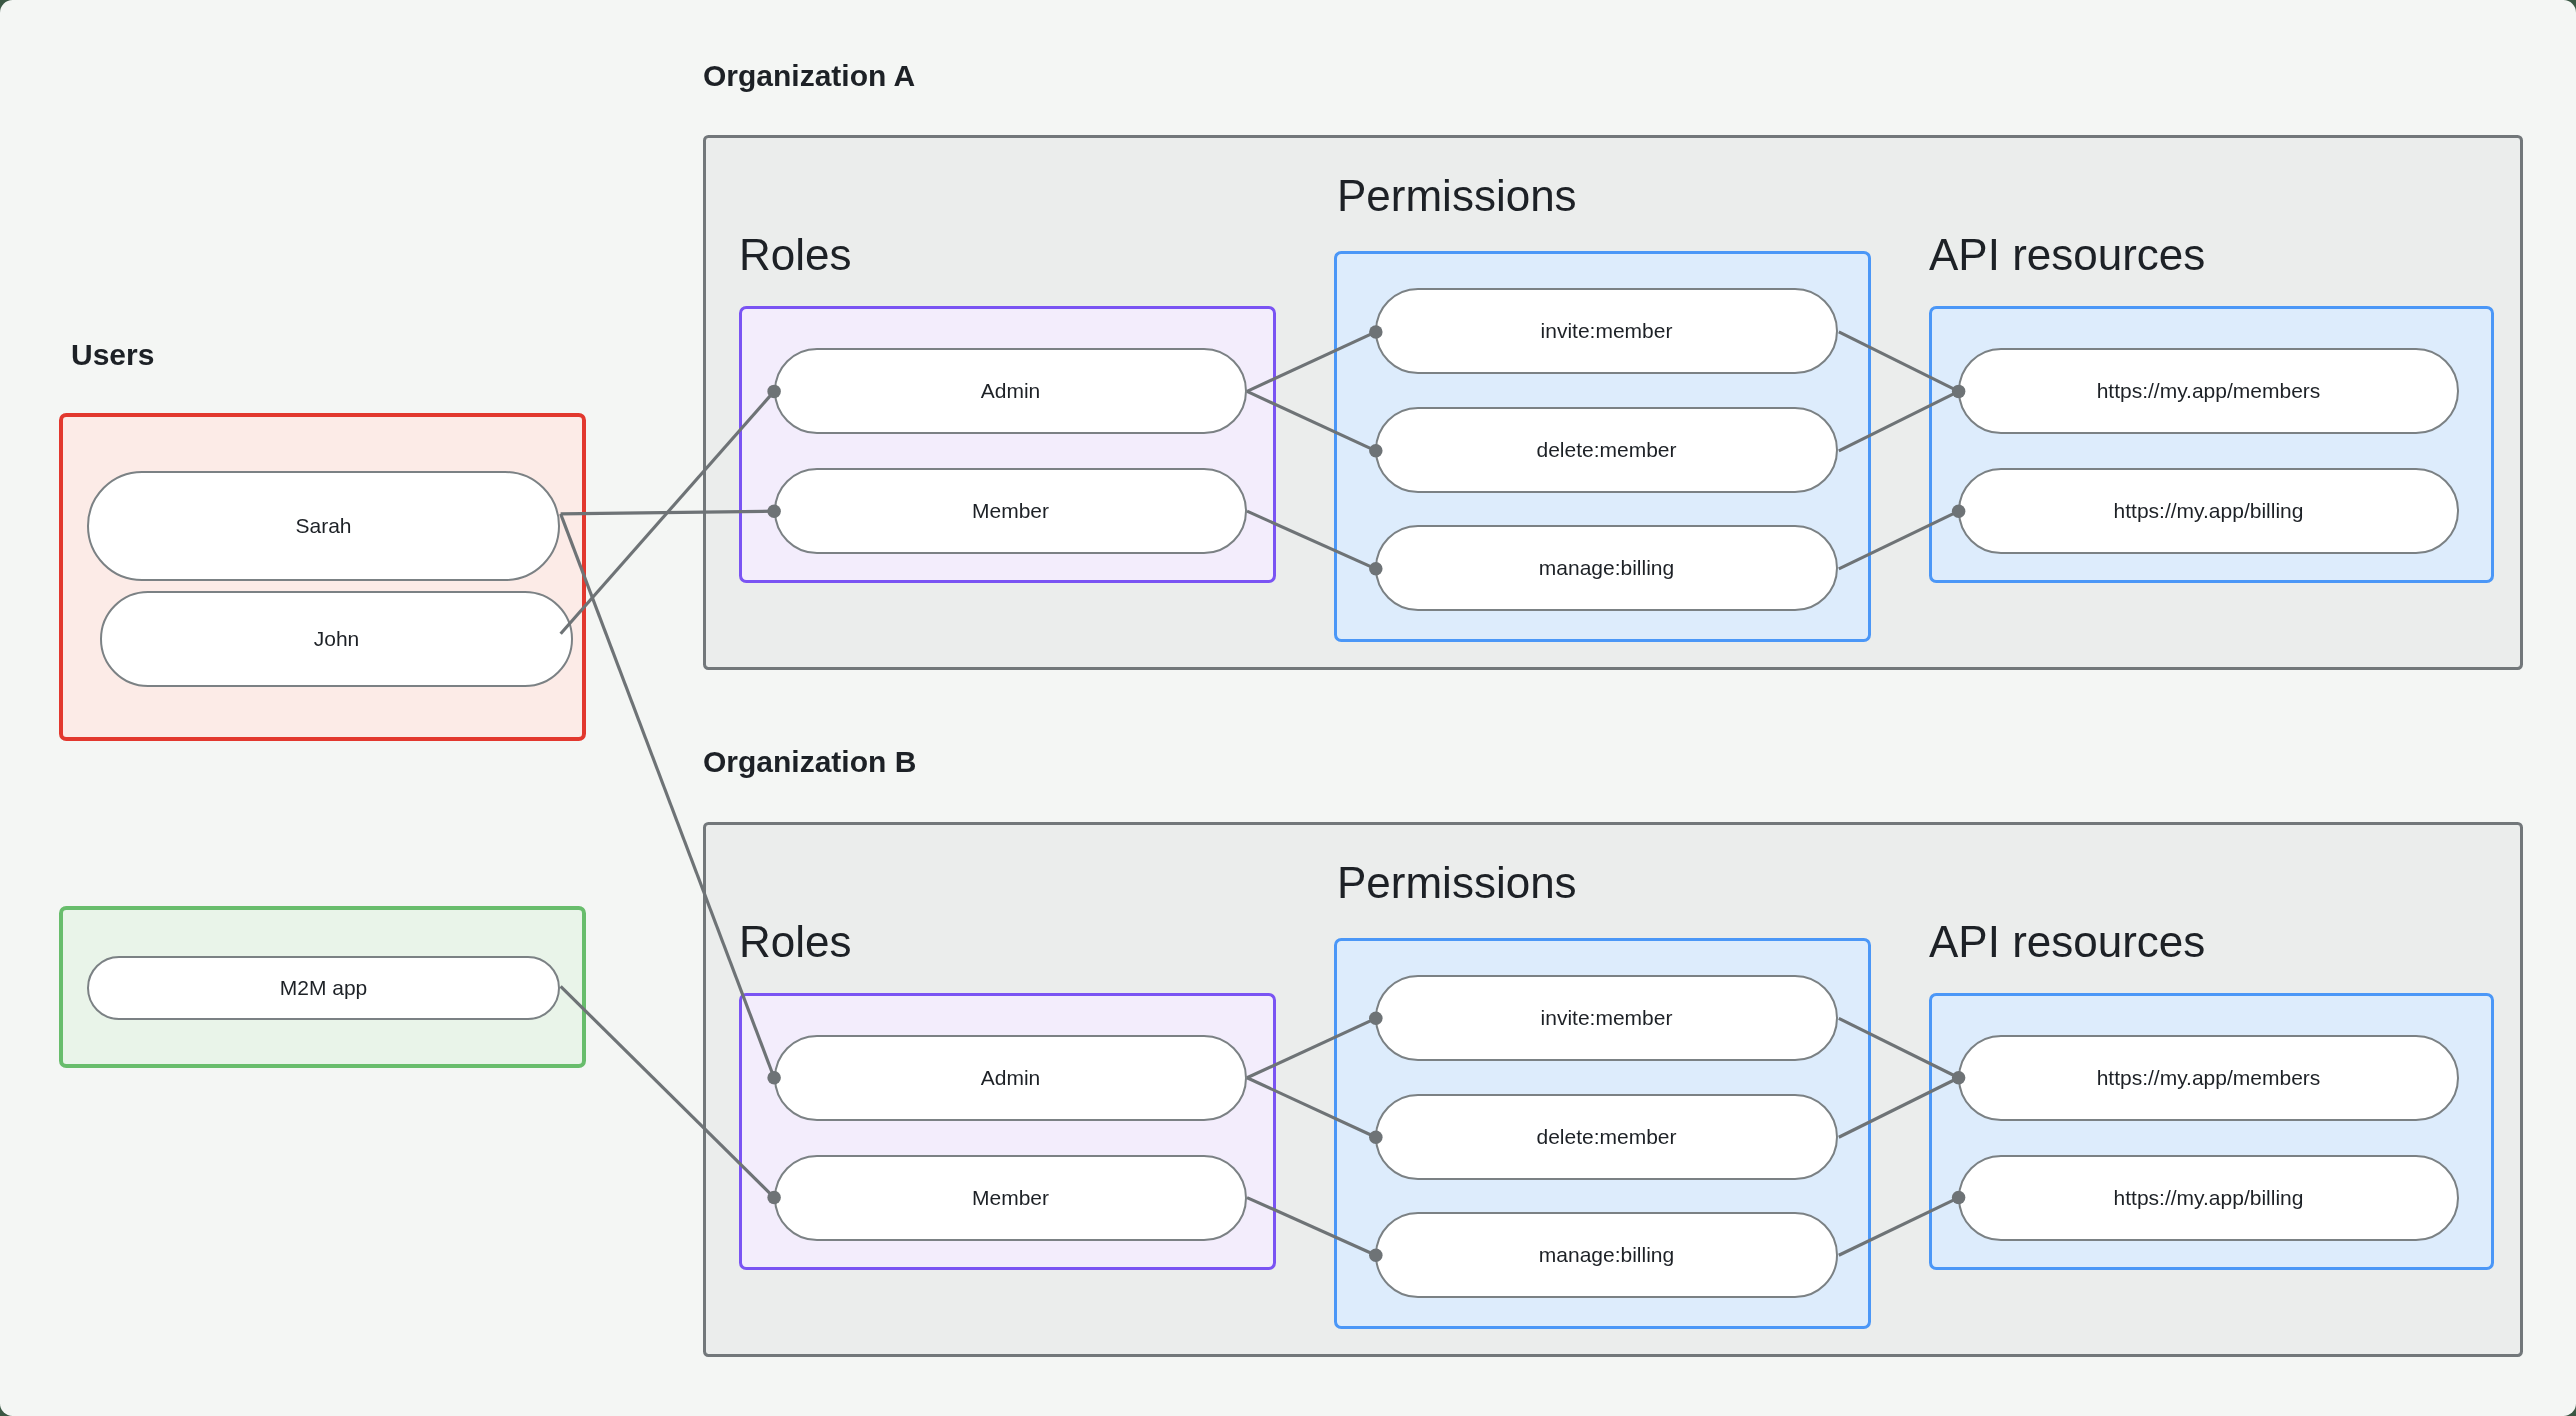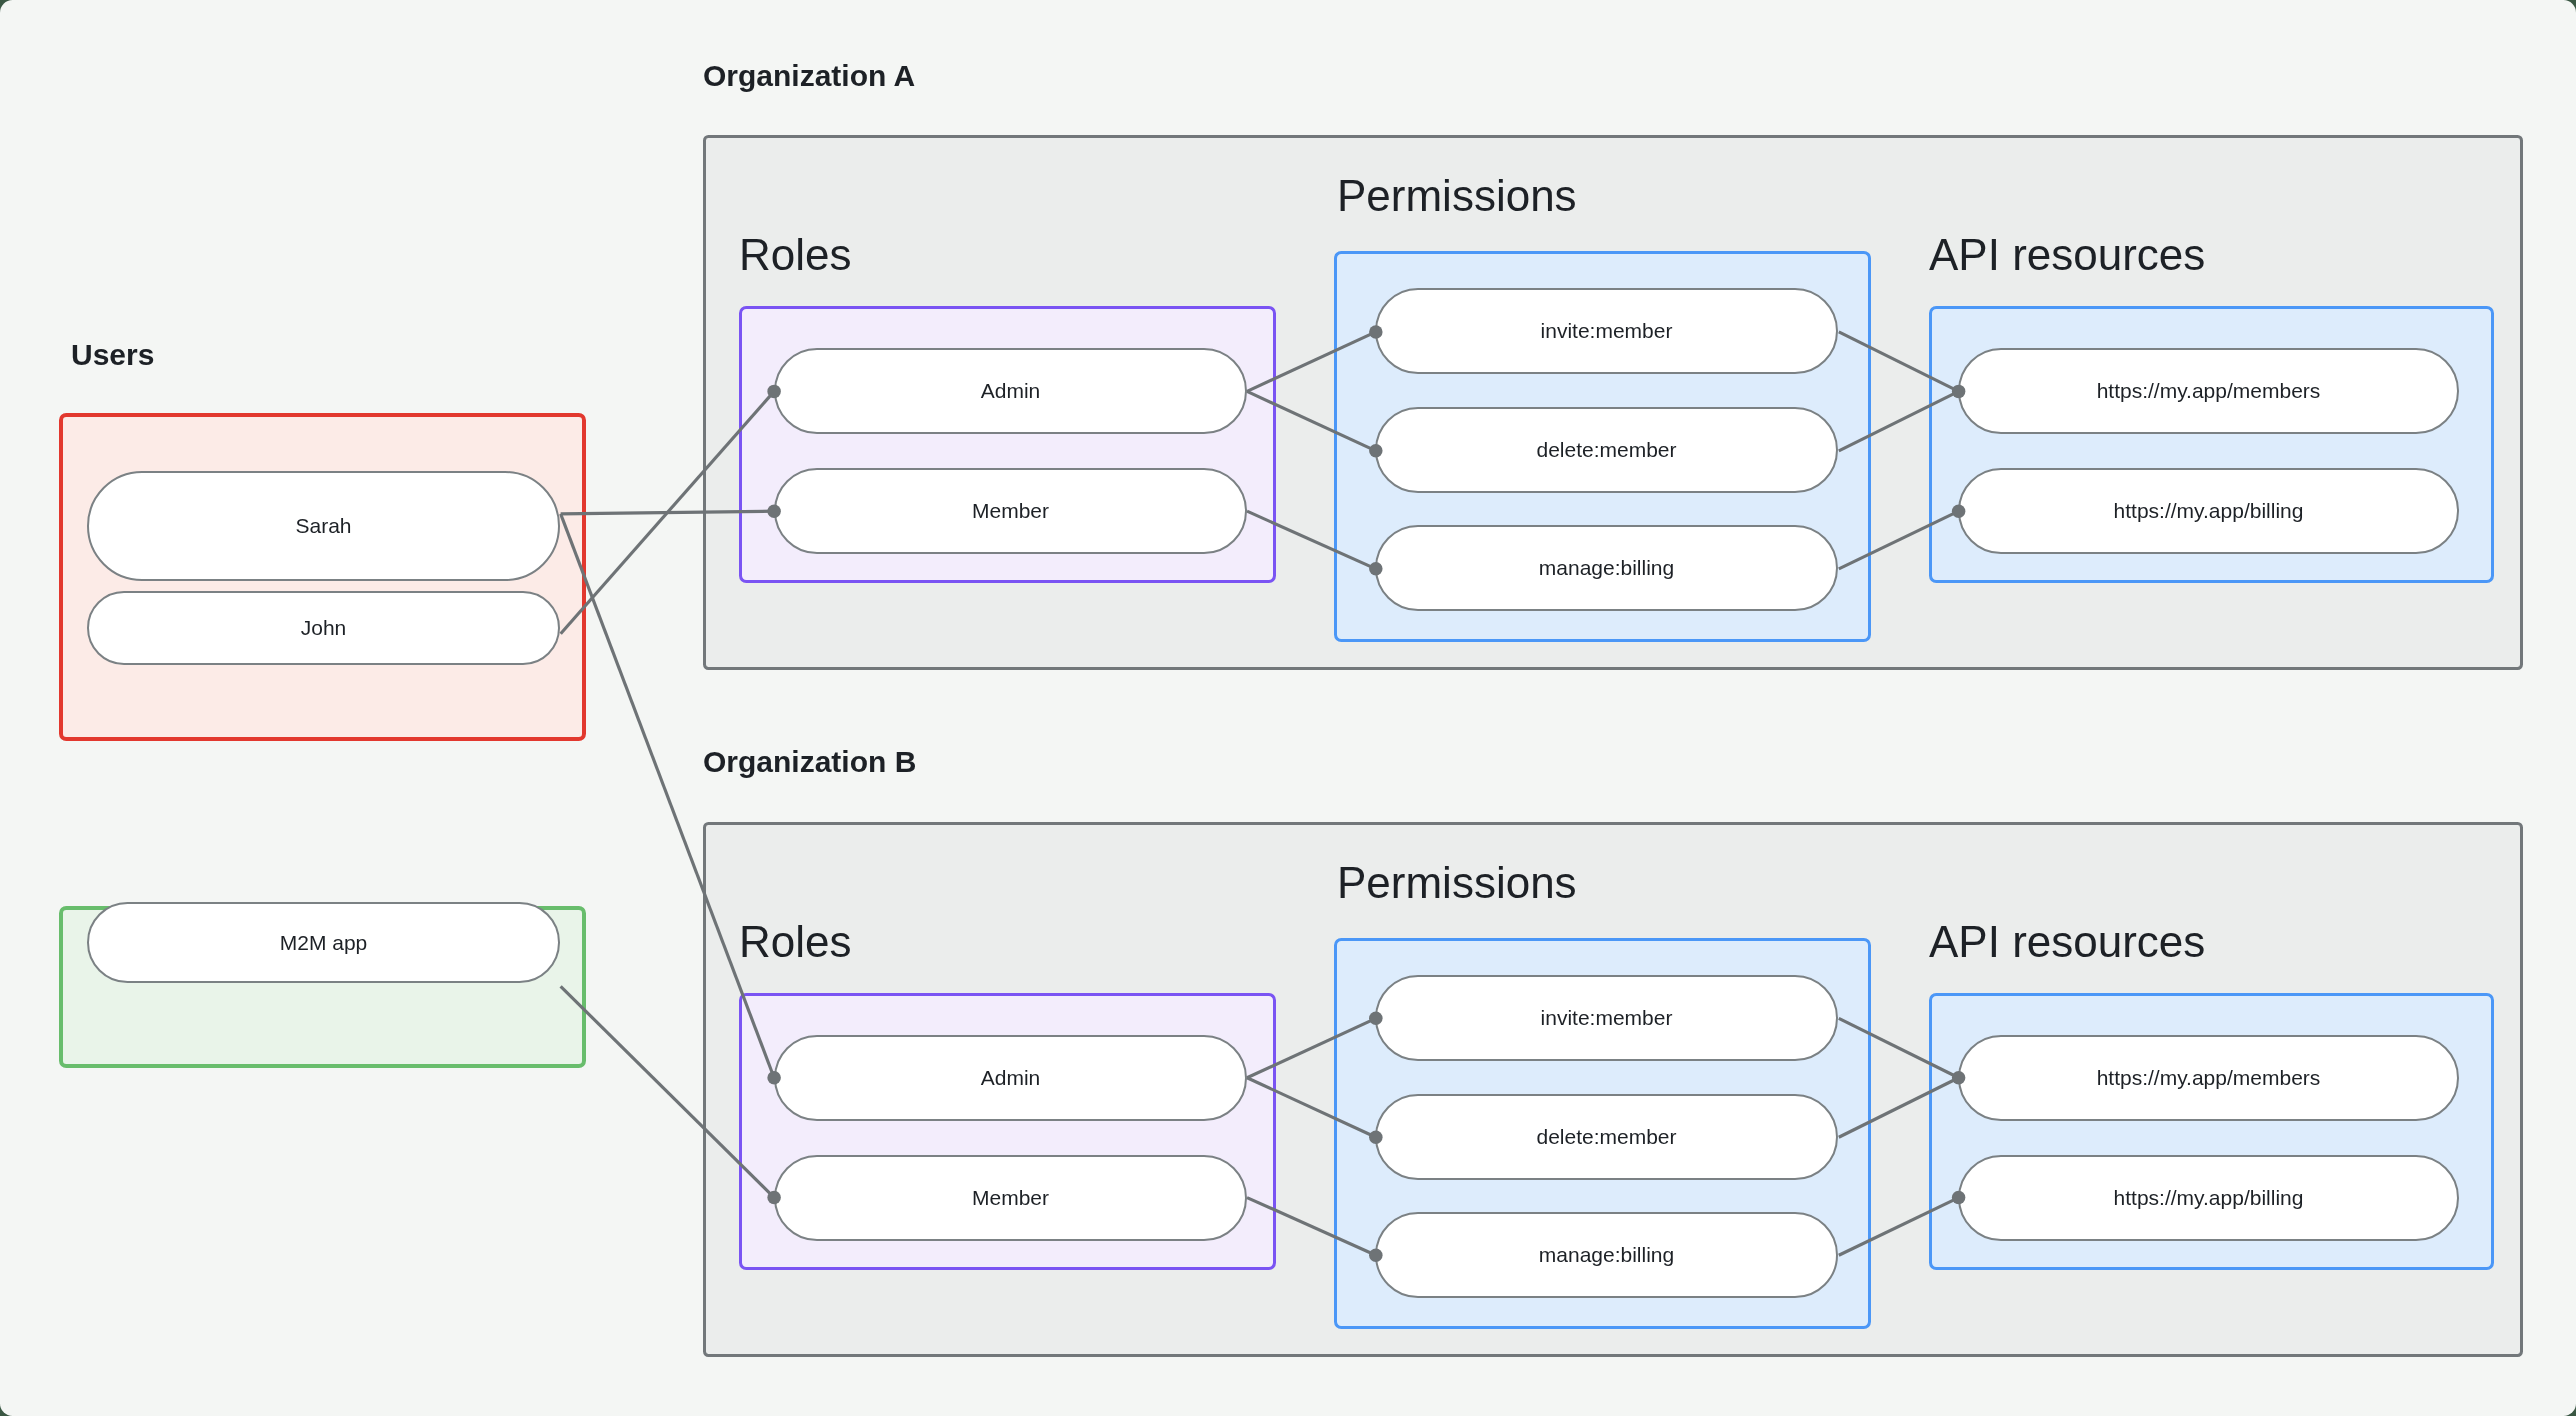--- a/index.html
+++ b/index.html
@@ -37,24 +37,24 @@
   #wires{position:absolute; left:0; top:0; z-index:10; pointer-events:none;}
 </style>
 </head>
 <body>
 
 <div id="canvas">
 
   <div class="section-label" style="left:71px; top:335px;">Users</div>
   <div class="frame users-frame" style="left:59px; top:413px; width:527px; height:328px;"></div>
   <div class="pill" style="left:87px; top:471px; width:473px; height:110px;">Sarah</div>
-  <div class="pill" style="left:87px; top:591px; width:473px; height:74px;">John</div>
+  <div class="pill" style="left:100px; top:591px; width:473px; height:96px;">John</div>
 
   <div class="frame m2m-frame" style="left:59px; top:906px; width:527px; height:162px;"></div>
-  <div class="pill" style="left:87px; top:902px; width:473px; height:81px;">M2M app</div>
+  <div class="pill" style="left:87px; top:956px; width:473px; height:64px;">M2M app</div>
 
   <div class="org-title" style="left:703px; top:56px;">Organization A</div>
   <div class="frame org-frame" style="left:703px; top:135px; width:1820px; height:535px;">
     <div class="inner-label" style="left:33px; top:97px;">Roles</div>
     <div class="inner-label" style="left:631px; top:38px;">Permissions</div>
     <div class="inner-label" style="left:1223px; top:97px;">API resources</div>
 
     <div class="frame roles-frame" style="left:33px; top:168px; width:537px; height:277px;"></div>
     <div class="pill" style="left:68px; top:210px; width:473px; height:86px;">Admin</div>
     <div class="pill" style="left:68px; top:330px; width:473px; height:86px;">Member</div>

